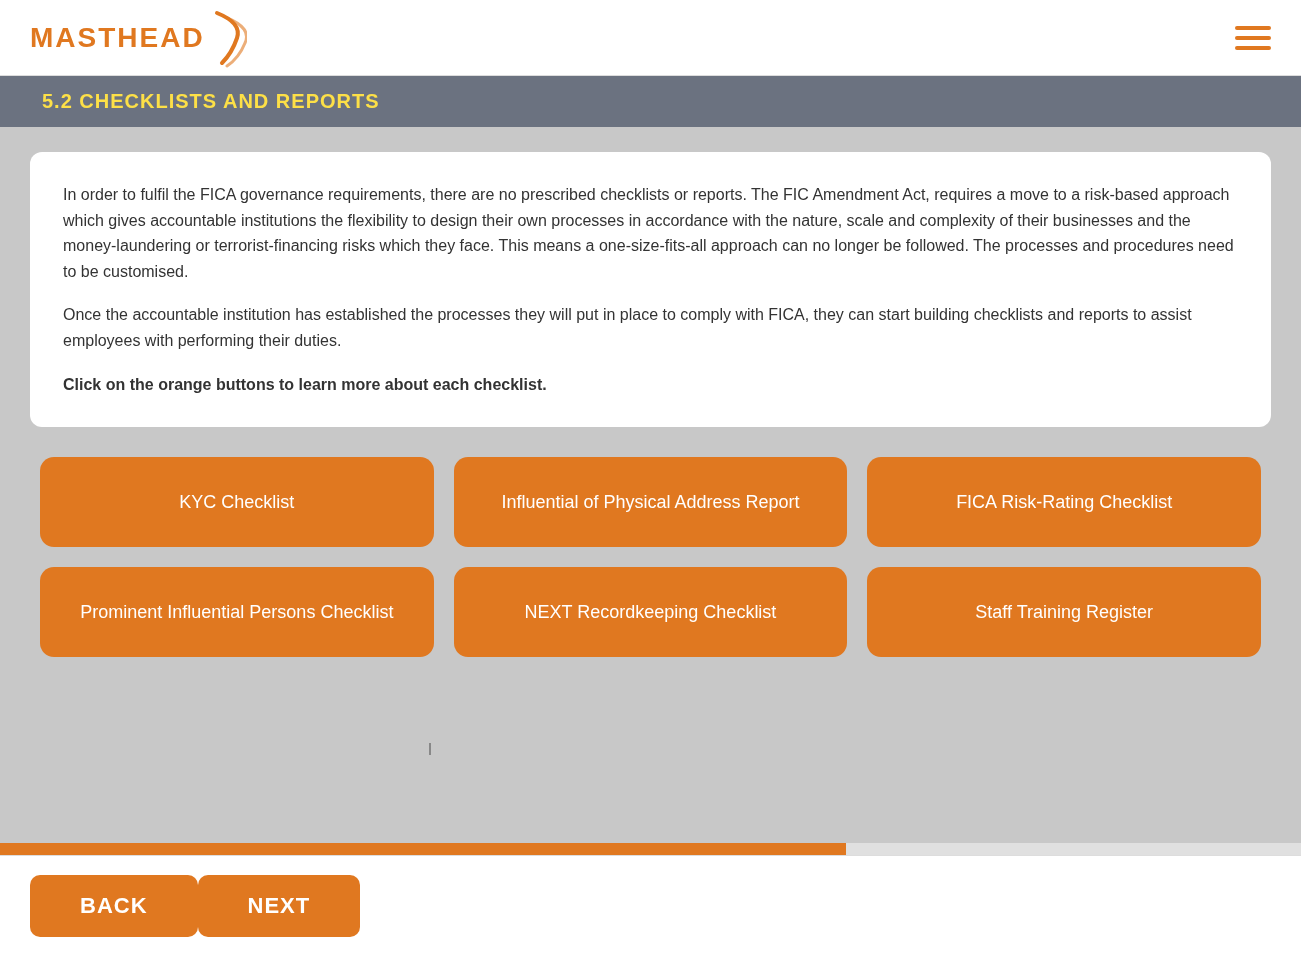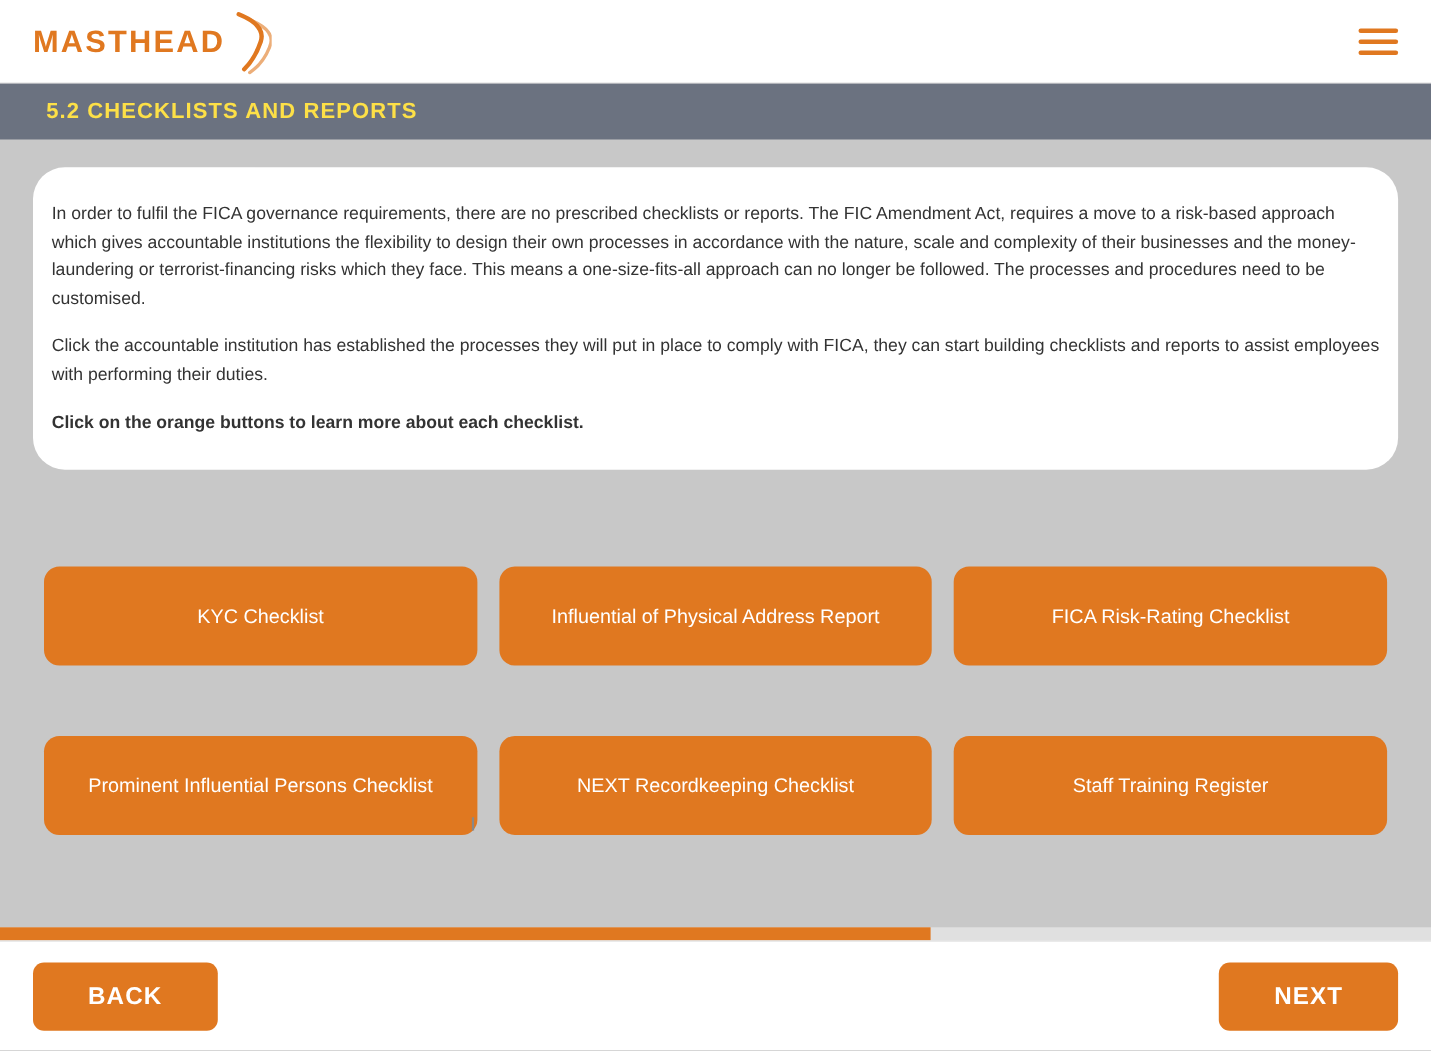--- a/index.html
+++ b/index.html
@@ -73,23 +73,23 @@
 
     
     .main-content {
       background-color: #c8c8c8;
       padding: 25px 30px;
     }
 
     
     .info-box {
       background-color: #ffffff;
-      border-radius: 29px;
-      padding: 30px 17px;
-      margin-bottom: 44px;
+      border-radius: 12px;
+      padding: 30px 33px;
+      margin-bottom: 30px;
       font-size: 16px;
       line-height: 1.6;
       color: #333333;
     }
 
     .info-box p {
       margin-bottom: 18px;
     }
 
     .info-box p:last-child {
@@ -114,21 +114,20 @@
       padding: 28px 20px;
       font-size: 18px;
       font-weight: 500;
       text-align: center;
       cursor: pointer;
       line-height: 1.4;
       min-height: 90px;
       display: flex;
       align-items: center;
       justify-content: center;
-      margin-top: 44px;
     }
 
     
     .progress-area {
       position: absolute;
       bottom: 100px;
       left: 0;
       right: 0;
       height: 12px;
       background-color: #e0e0e0;
@@ -152,21 +151,21 @@
     
     .footer-nav {
       position: absolute;
       bottom: 0;
       left: 0;
       right: 0;
       height: 100px;
       background-color: #ffffff;
       display: flex;
       align-items: center;
-      justify-content: space-between;
+      justify-content: flex-start;
       padding: 0 30px;
       border-top: 1px solid #ddd;
     }
 
     .nav-btn {
       background-color: #e07820;
       color: #ffffff;
       border: none;
       border-radius: 10px;
       padding: 18px 50px;
@@ -195,21 +194,21 @@
 </div>
 
 <div class="section-header">
   <span>5.2 CHECKLISTS AND REPORTS</span>
 </div>
 
 <div class="main-content">
 
   <div class="info-box">
     <p>In order to fulfil the FICA governance requirements, there are no prescribed checklists or reports. The FIC Amendment Act, requires a move to a risk-based approach which gives accountable institutions the flexibility to design their own processes in accordance with the nature, scale and complexity of their businesses and the money-laundering or terrorist-financing risks which they face. This means a one-size-fits-all approach can no longer be followed. The processes and procedures need to be customised.</p>
-    <p>Click the accountable institution has established the processes they will put in place to comply with FICA, they can start building checklists and reports to assist employees with performing their duties.</p>
+    <p>Once the accountable institution has established the processes they will put in place to comply with FICA, they can start building checklists and reports to assist employees with performing their duties.</p>
     <p>Click on the orange buttons to learn more about each checklist.</p>
   </div>
 
   <div class="buttons-grid">
     <button class="checklist-btn">KYC Checklist</button>
     <button class="checklist-btn">Influential of Physical Address Report</button>
     <button class="checklist-btn">FICA Risk-Rating Checklist</button>
     <button class="checklist-btn">Prominent Influential Persons Checklist</button>
     <button class="checklist-btn">NEXT Recordkeeping Checklist</button>
     <button class="checklist-btn">Staff Training Register</button>

